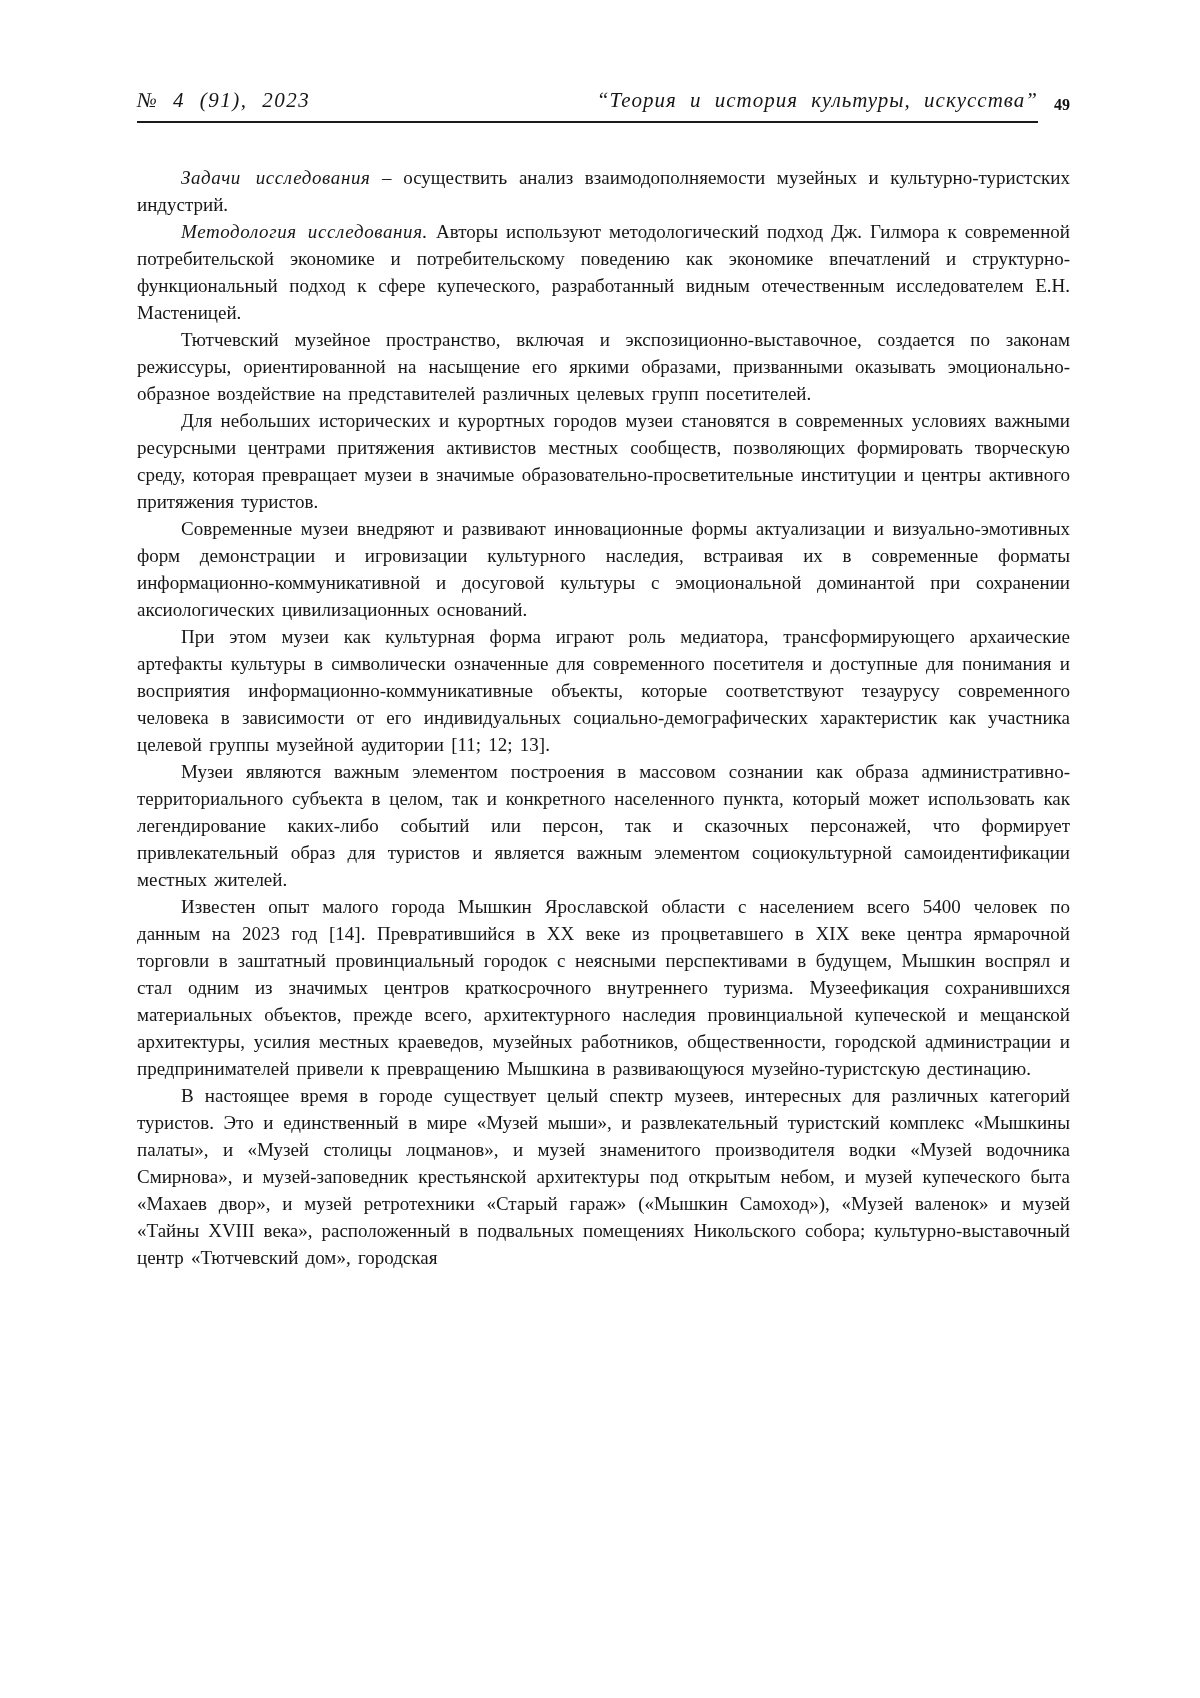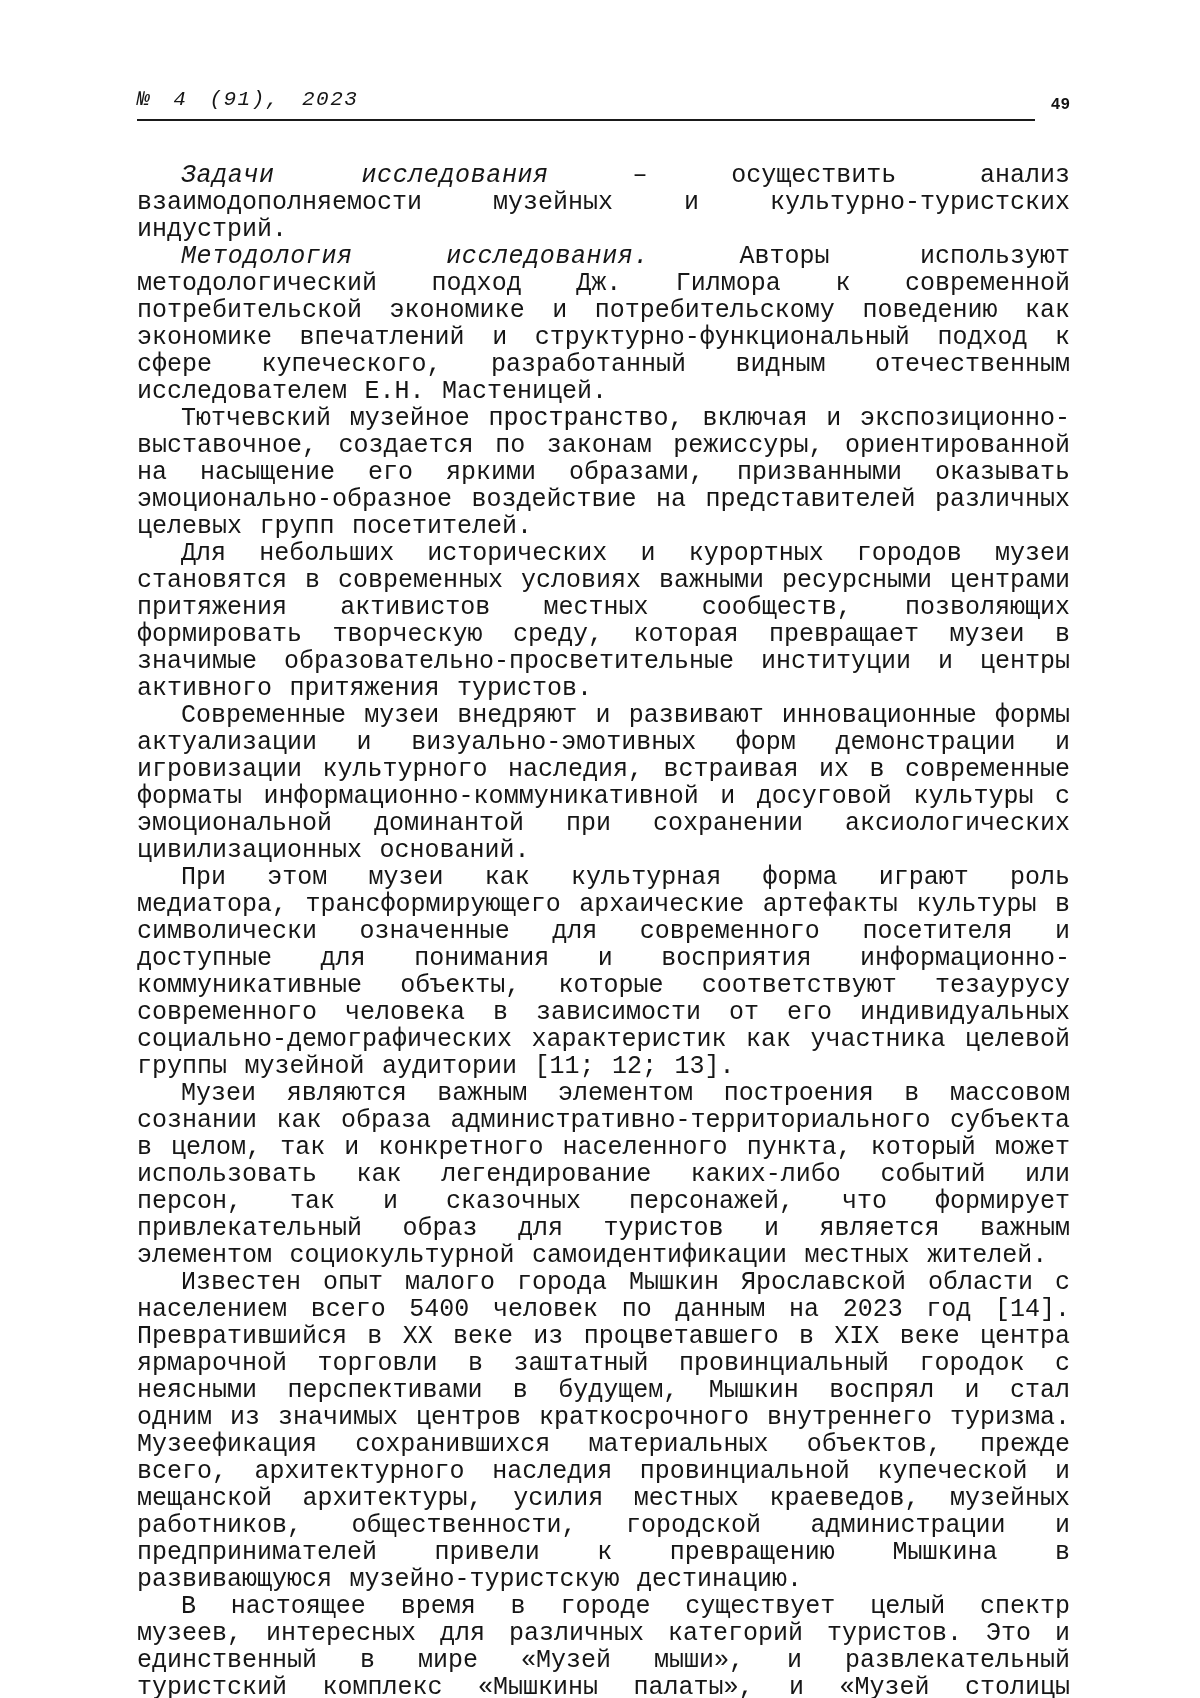--- a/index.html
+++ b/index.html
@@ -6,21 +6,21 @@
     margin: 0;
     padding: 0;
     background: #ffffff;
   }
   .page {
     width: 1200px;
     height: 1698px;
     box-sizing: border-box;
     padding: 88px 130px 0 137px;
     background: #ffffff;
-    font-family: Liberation Mono, monospace;
+    font-family: Liberation Serif, serif;
     color: #161616;
     overflow: hidden;
   }
   .header {
     display: flex;
     align-items: flex-start;
   }
   .header-left {
     flex: 1 1 auto;
   }
@@ -48,21 +48,21 @@
     flex: 0 0 auto;
     font-weight: bold;
     font-size: 16px;
     margin-left: 16px;
     position: relative;
     top: 8px;
     color: #111;
   }
   .body-text {
     margin-top: 41px;
-    font-size: 25px;
+    font-size: 19px;
     line-height: 27px;
     text-align: justify;
     word-spacing: 2.5px;
     hyphens: auto;
     -webkit-hyphens: auto;
   }
   .para {
     margin: 0;
     text-indent: 44px;
   }
@@ -74,20 +74,21 @@
 </style>
 </head>
 <body>
 
 <div class="page">
 
   <div class="header">
     <div class="header-left">
       <div class="header-text-row">
         <span class="issue">№ 4 (91), 2023</span>
+        <span class="journal">“Теория и история культуры, искусства”</span>
       </div>
       <div class="rule"></div>
     </div>
     <div class="page-num">49</div>
   </div>
 
   <div class="body-text">
     <p class="para"><span class="lead">Задачи исследования</span><span> – осуществить анализ взаимодополняемости музейных и культурно-туристских индустрий.</span></p>
     <p class="para"><span class="lead">Методология исследования.</span><span> Авторы используют методологический подход Дж. Гилмора к современной потребительской экономике и потребительскому поведению как экономике впечатлений и структурно-функциональный подход к сфере купеческого, разработанный видным отечественным исследователем Е.Н. Мастеницей.</span></p>
     <p class="para"><span class="lead"></span><span>Тютчевский музейное пространство, включая и экспозиционно-выставочное, создается по законам режиссуры, ориентированной на насыщение его яркими образами, призванными оказывать эмоционально-образное воздействие на представителей различных целевых групп посетителей.</span></p>

